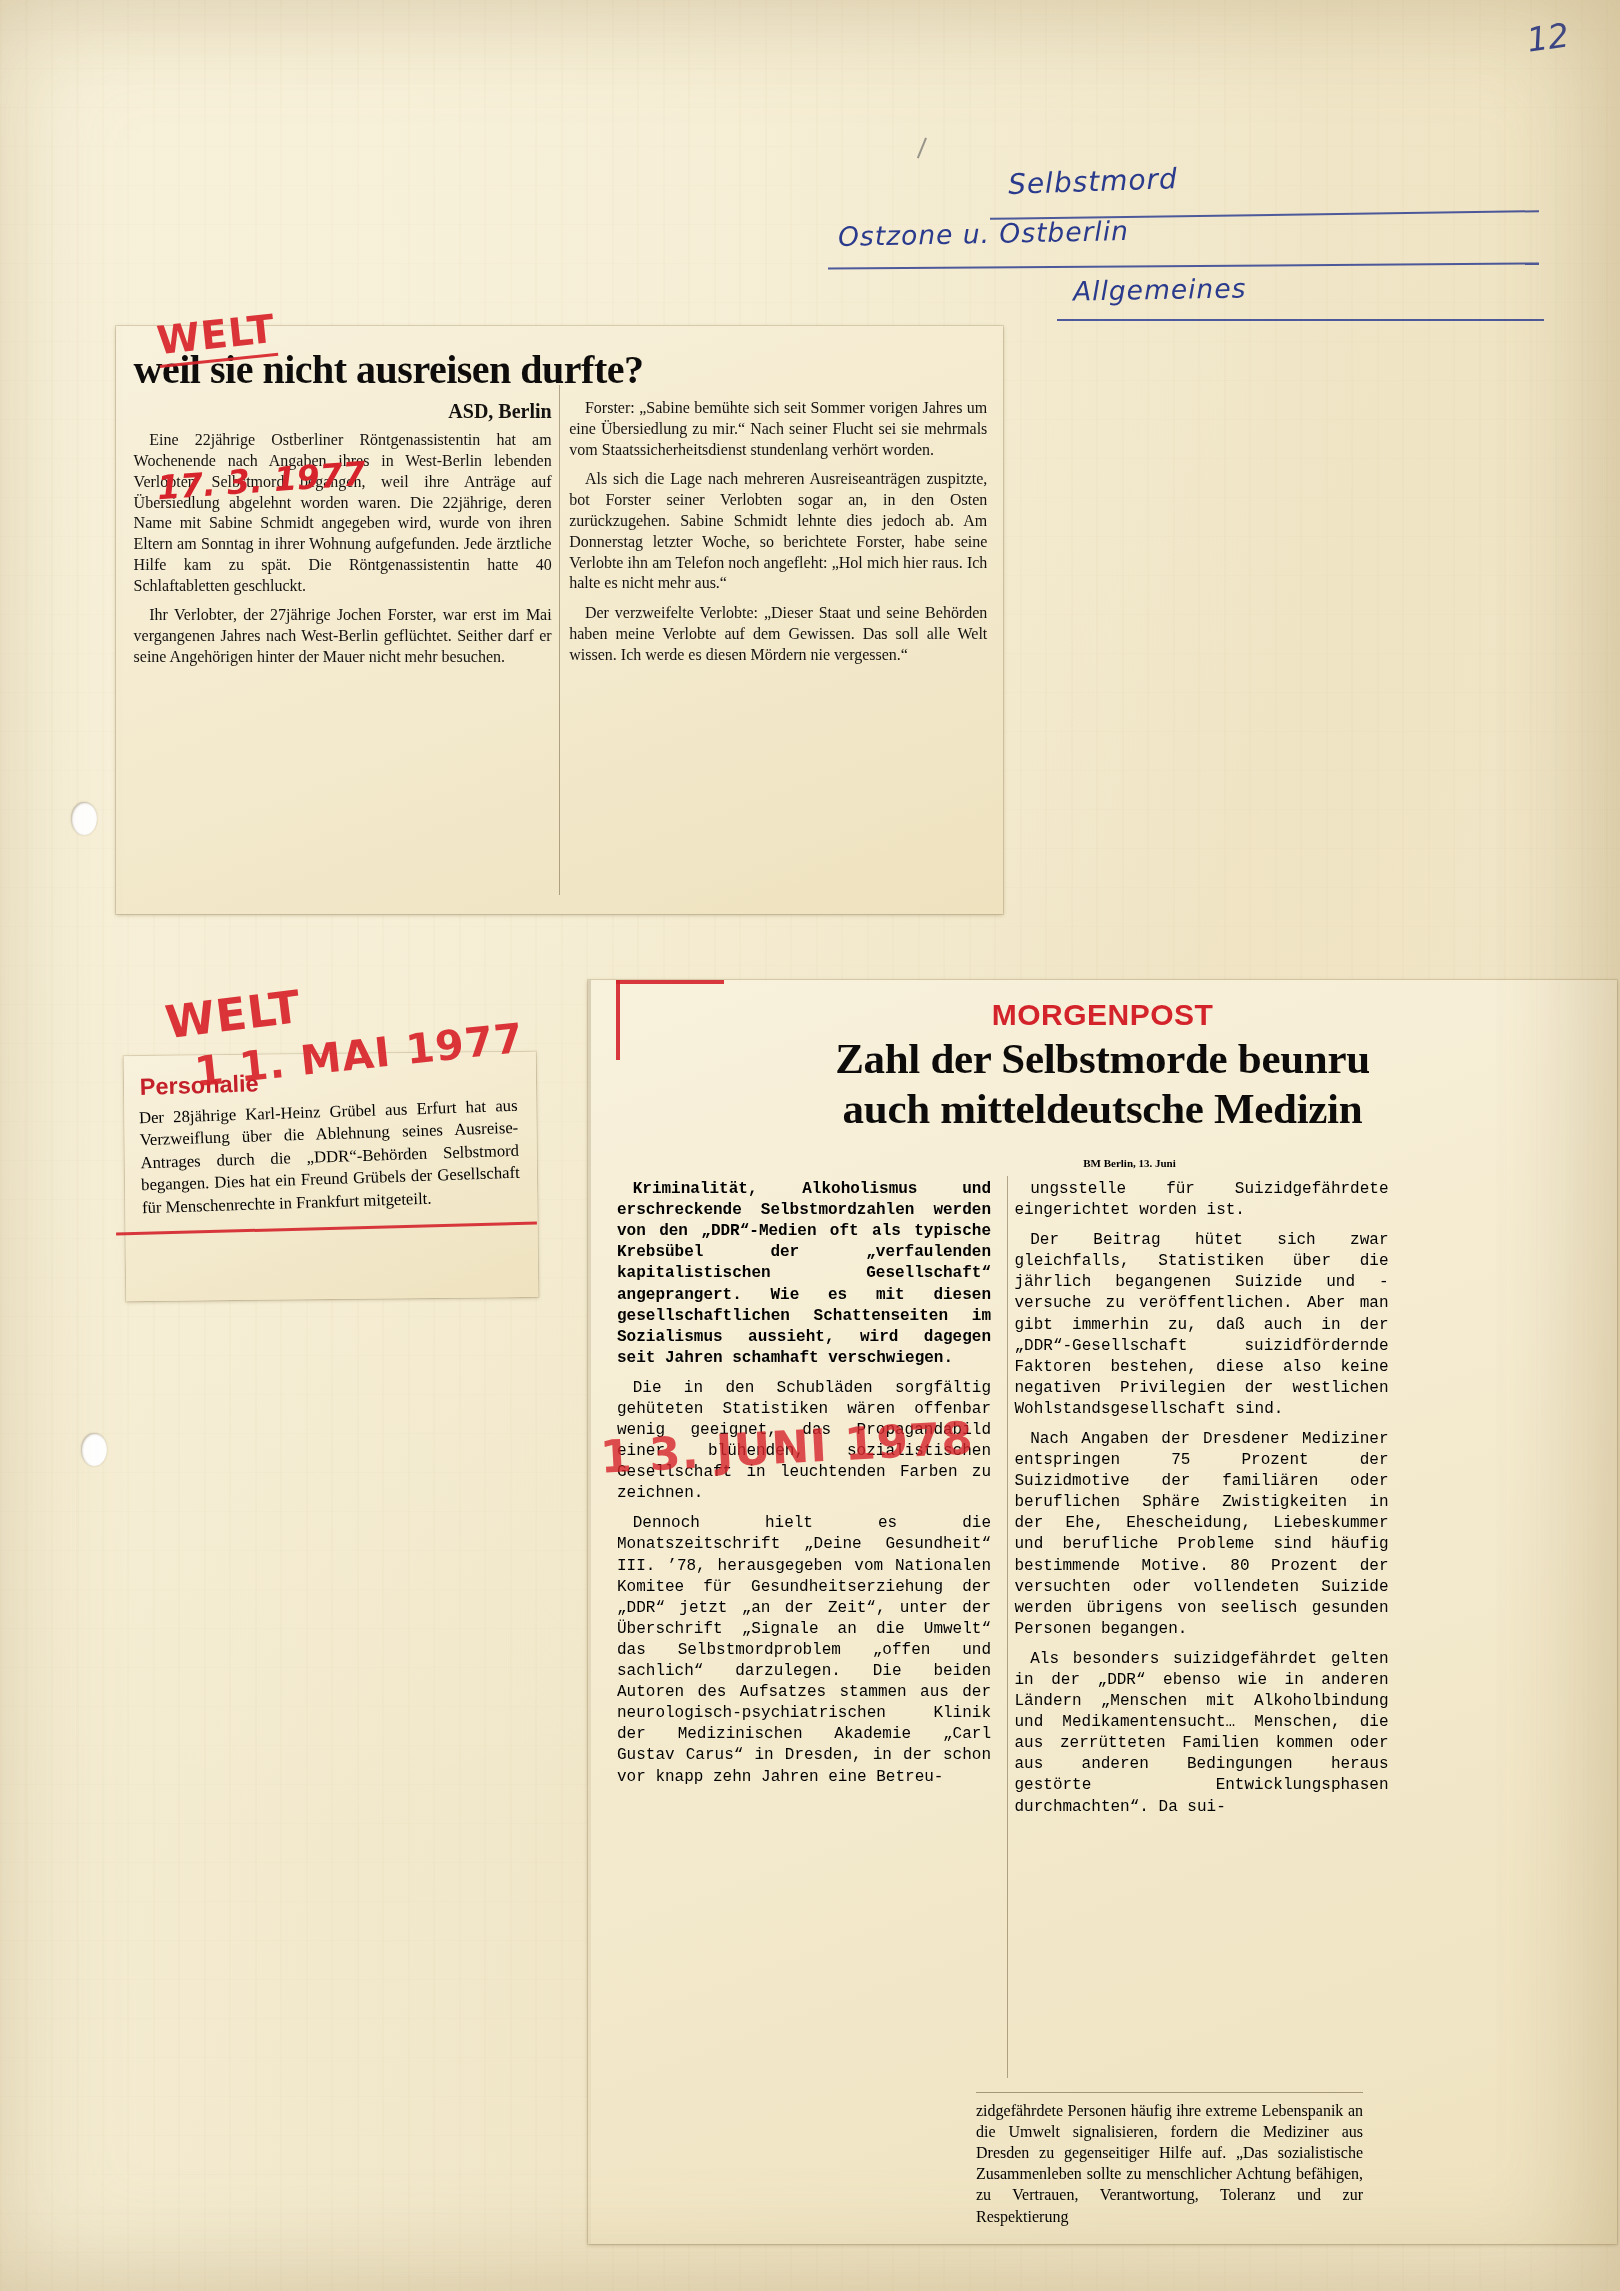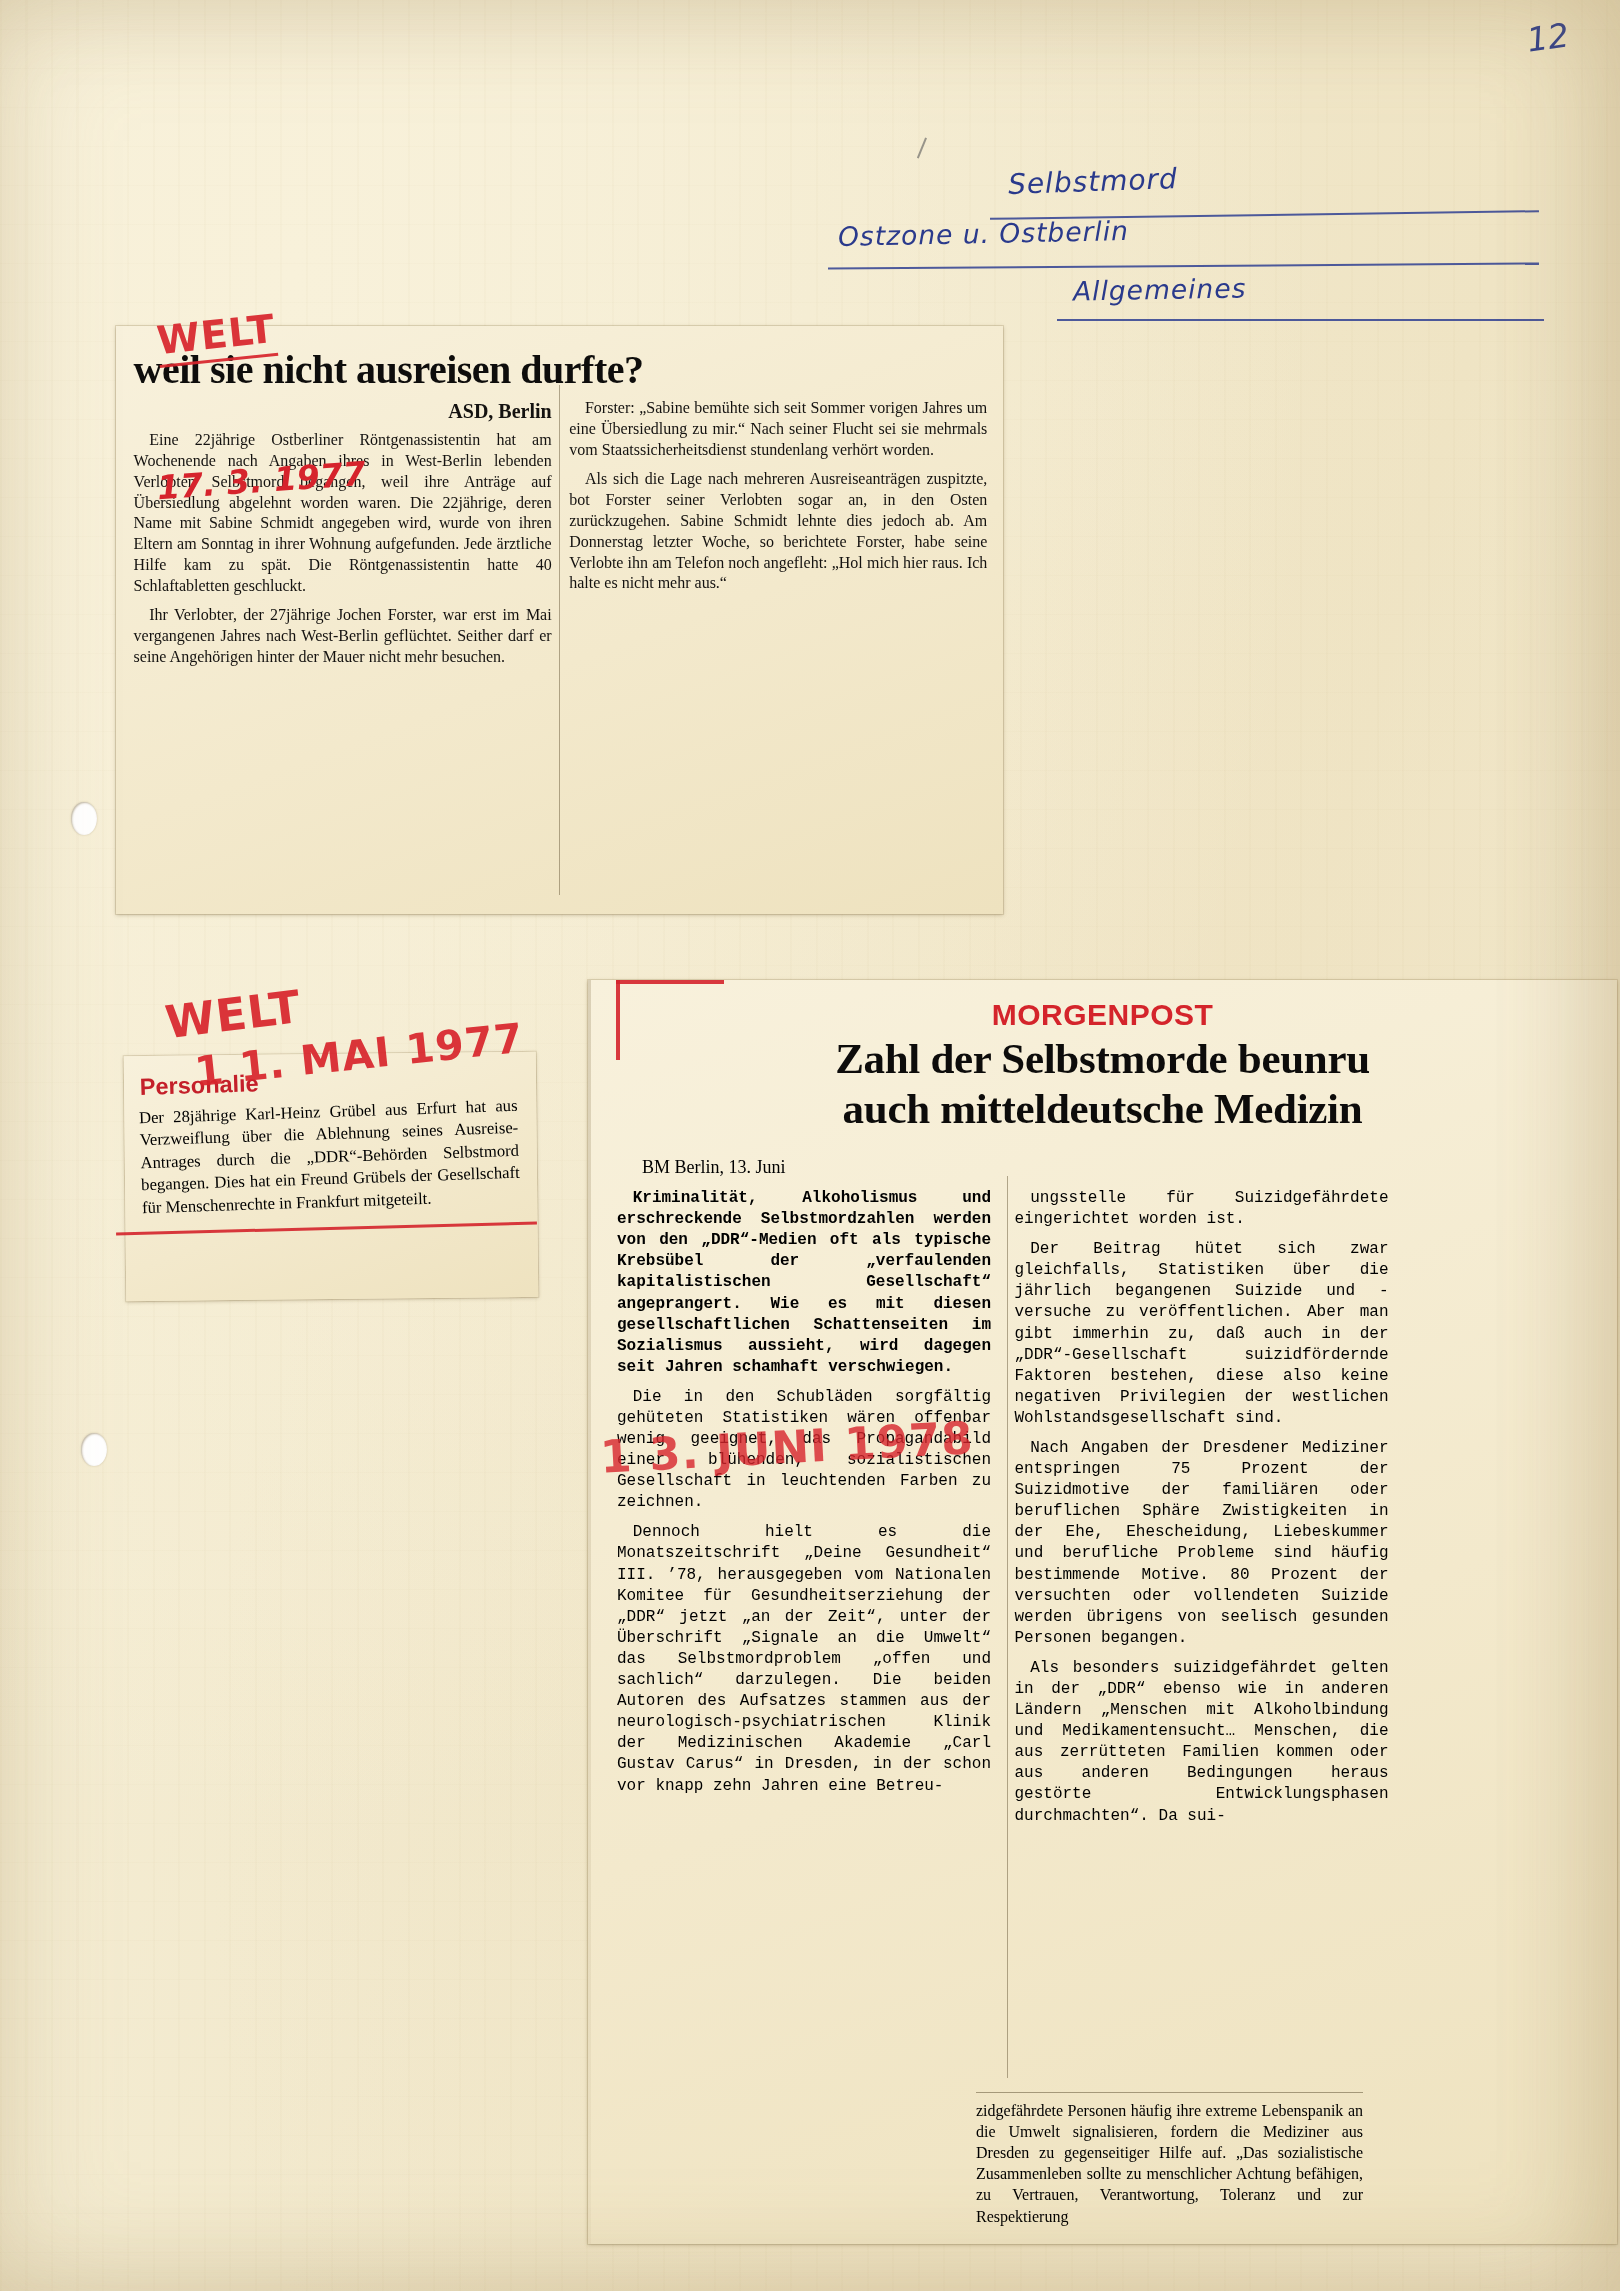--- a/index.html
+++ b/index.html
@@ -163,23 +163,23 @@
     font-family: "Liberation Serif", serif;
     font-weight: bold;
     font-size: 43px;
     line-height: 1.16;
     text-align: center;
     color: #0d0c0b;
     padding: 0 5.9px;
     letter-spacing: -0.3px;
   }
   .mp-dateline {
-    font-weight: normal;
-    font-size: 18px;
-    text-align: left;
+    font-weight: bold;
+    font-size: 11px;
+    text-align: center;
     padding: 23.5px 0 9.8px 0;
     margin-left: 54px;
   }
   .mp-cols { display: flex; gap: 23.5px; padding: 0 13.7px 0 29px; }
   .mp-col { width: 374px; font-size: 16px; line-height: 1.32; text-align: justify; font-family: Liberation Mono, monospace; }
   .mp-col p { margin: 0 0 8.8px 0; text-indent: 15.7px; }
   .mp-lead { font-weight: bold; }
   .mp-tail {
     position: absolute;
     left: 388px;
@@ -232,20 +232,21 @@
     </div>
     <div class="c1-body">
       <div class="col c1-col">
         <div class="byline">ASD, Berlin</div>
         <p class="first">Eine 22jährige Ostberliner Röntgenassistentin hat am Wochenende nach Angaben ihres in West-Berlin lebenden Verlobten Selbstmord begangen, weil ihre Anträge auf Übersiedlung abgelehnt worden waren. Die 22jährige, deren Name mit Sabine Schmidt angegeben wird, wurde von ihren Eltern am Sonntag in ihrer Wohnung aufgefunden. Jede ärztliche Hilfe kam zu spät. Die Röntgenassistentin hatte 40 Schlaftabletten geschluckt.</p>
         <p>Ihr Verlobter, der 27jährige Jochen Forster, war erst im Mai vergangenen Jahres nach West-Berlin geflüchtet. Seither darf er seine Angehörigen hinter der Mauer nicht mehr besuchen.</p>
       </div>
       <div class="col c1-col">
         <p>Forster: „Sabine bemühte sich seit Sommer vorigen Jahres um eine Übersiedlung zu mir.“ Nach seiner Flucht sei sie mehrmals vom Staatssicherheitsdienst stundenlang verhört worden.</p>
         <p>Als sich die Lage nach mehreren Ausreiseanträgen zuspitzte, bot Forster seiner Verlobten sogar an, in den Osten zurückzugehen. Sabine Schmidt lehnte dies jedoch ab. Am Donnerstag letzter Woche, so berichtete Forster, habe seine Verlobte ihn am Telefon noch angefleht: „Hol mich hier raus. Ich halte es nicht mehr aus.“</p>
+        <p>Der verzweifelte Verlobte: „Dieser Staat und seine Behörden haben meine Verlobte auf dem Gewissen. Das soll alle Welt wissen. Ich werde es diesen Mördern nie vergessen.“</p>
       </div>
     </div>
     <div class="divider-v" style="left:443px; top:59px; height:510px;"></div>
   </div>
 
   <div class="red-stamp" style="left:157px; top:312px; font-size:39px; transform:rotate(-6deg); border-bottom:3.9px solid #d8252c; padding-bottom:2px;">WELT</div>
 
   <div class="red-hand" style="left:157px; top:461px; font-size:33px; transform:rotate(-4deg);">17. 3. 1977</div>
 
   <div class="clip" id="clip-personalie">

